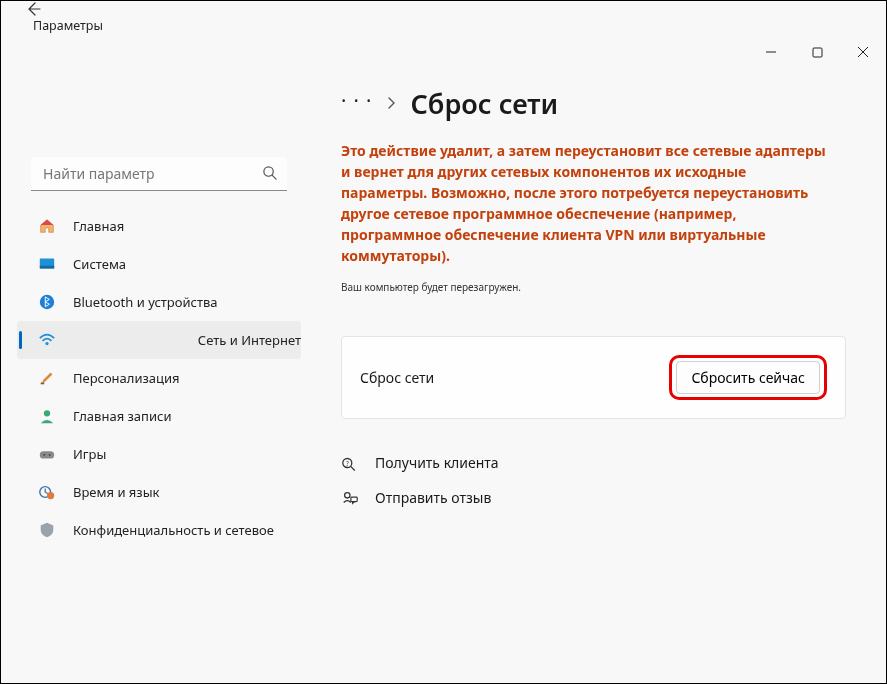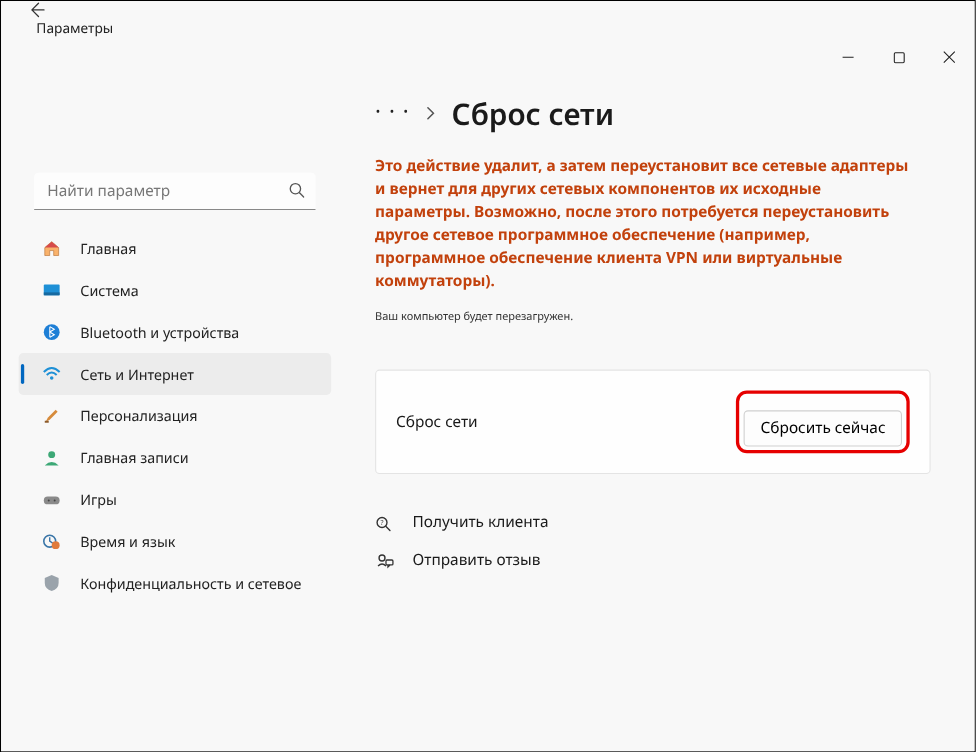--- a/index.html
+++ b/index.html
@@ -19,38 +19,38 @@
 
   
   .sidebar { width: 312px; padding: 0 6px 0 10px; display: flex; flex-direction: column; margin-top: 108px; }
   .search-wrap { margin: 0 20px 16px 20px; position: relative; }
   .search { width: 100%; height: 34px; border: none; border-bottom: 1.5px solid #888; border-radius: 4px 4px 0 0; background: #fdfdfd; padding: 0 34px 0 12px; font-size: 14px; color: #a21caf; outline: none; }
   .search::placeholder { color: #777; }
   .search-wrap .icon { position: absolute; right: 10px; top: 50%; transform: translateY(-50%); color: #555; }
 
   .nav { list-style: none; }
   .nav li { display: flex; align-items: center; height: 38px; padding-left: 20px; font-size: 13px; color: #222; cursor: pointer; border-radius: 4px; margin: 0 6px; position: relative; }
-  .nav li.active { background: #ececec; }
+  .nav li.active { background: #ececec; justify-content: space-between; }
   .nav li.active::before { content: ""; position: absolute; left: 2px; top: 10px; bottom: 10px; width: 3px; background: #0067c0; border-radius: 2px; }
   .nav .nicon { width: 20px; height: 20px; margin-right: 16px; display: flex; align-items: center; justify-content: center; }
 
   
   .main { flex: 1; padding: 36px 40px 0 28px; }
   .breadcrumb { display: flex; align-items: center; gap: 14px; margin-bottom: 18px; }
   .breadcrumb .dots { font-size: 20px; color: #222; line-height: 1; letter-spacing: 1px; cursor: pointer; padding-bottom: 6px;}
   .breadcrumb .chev { color: #555; }
   .breadcrumb h1 { font-size: 27px; font-weight: 600; color: #1a1a1a; }
 
   .desc { font-size: 14px; color: #c2410c; line-height: 1.5; margin-bottom: 14px; max-width: 490px; font-weight: bold; }
   .note { font-size: 10px; color: #333; margin-bottom: 42px; }
 
   .card { display: flex; align-items: center; justify-content: space-between; border: 1px solid #e4e4e4; border-radius: 4px; background: #fefefe; padding: 18px 18px; }
   .card .label { font-size: 14px; color: #1a1a1a; }
   .card .action-wrap { border: 3.5px solid #e60000; border-radius: 10px; padding: 3px 4px; }
-  .card button { border: 1px solid #d0d0d0; background: #fdfdfd; border-radius: 4px; padding: 6px 14px; font-size: 14px; cursor: pointer; margin-top: 12px; }
+  .card button { border: 1px solid #d0d0d0; background: #fdfdfd; border-radius: 4px; padding: 6px 14px; font-size: 14px; cursor: pointer; }
 
   .helplinks { margin-top: 34px; }
   .helplinks .row { display: flex; align-items: center; gap: 16px; font-size: 14px; color: #1a1a1a; margin-bottom: 16px; cursor: pointer; }
   .helplinks .row .hicn { width: 18px; height: 18px; color: #333; }
 
 </style>
 </head>
 <body>
 
 <div class="window">

